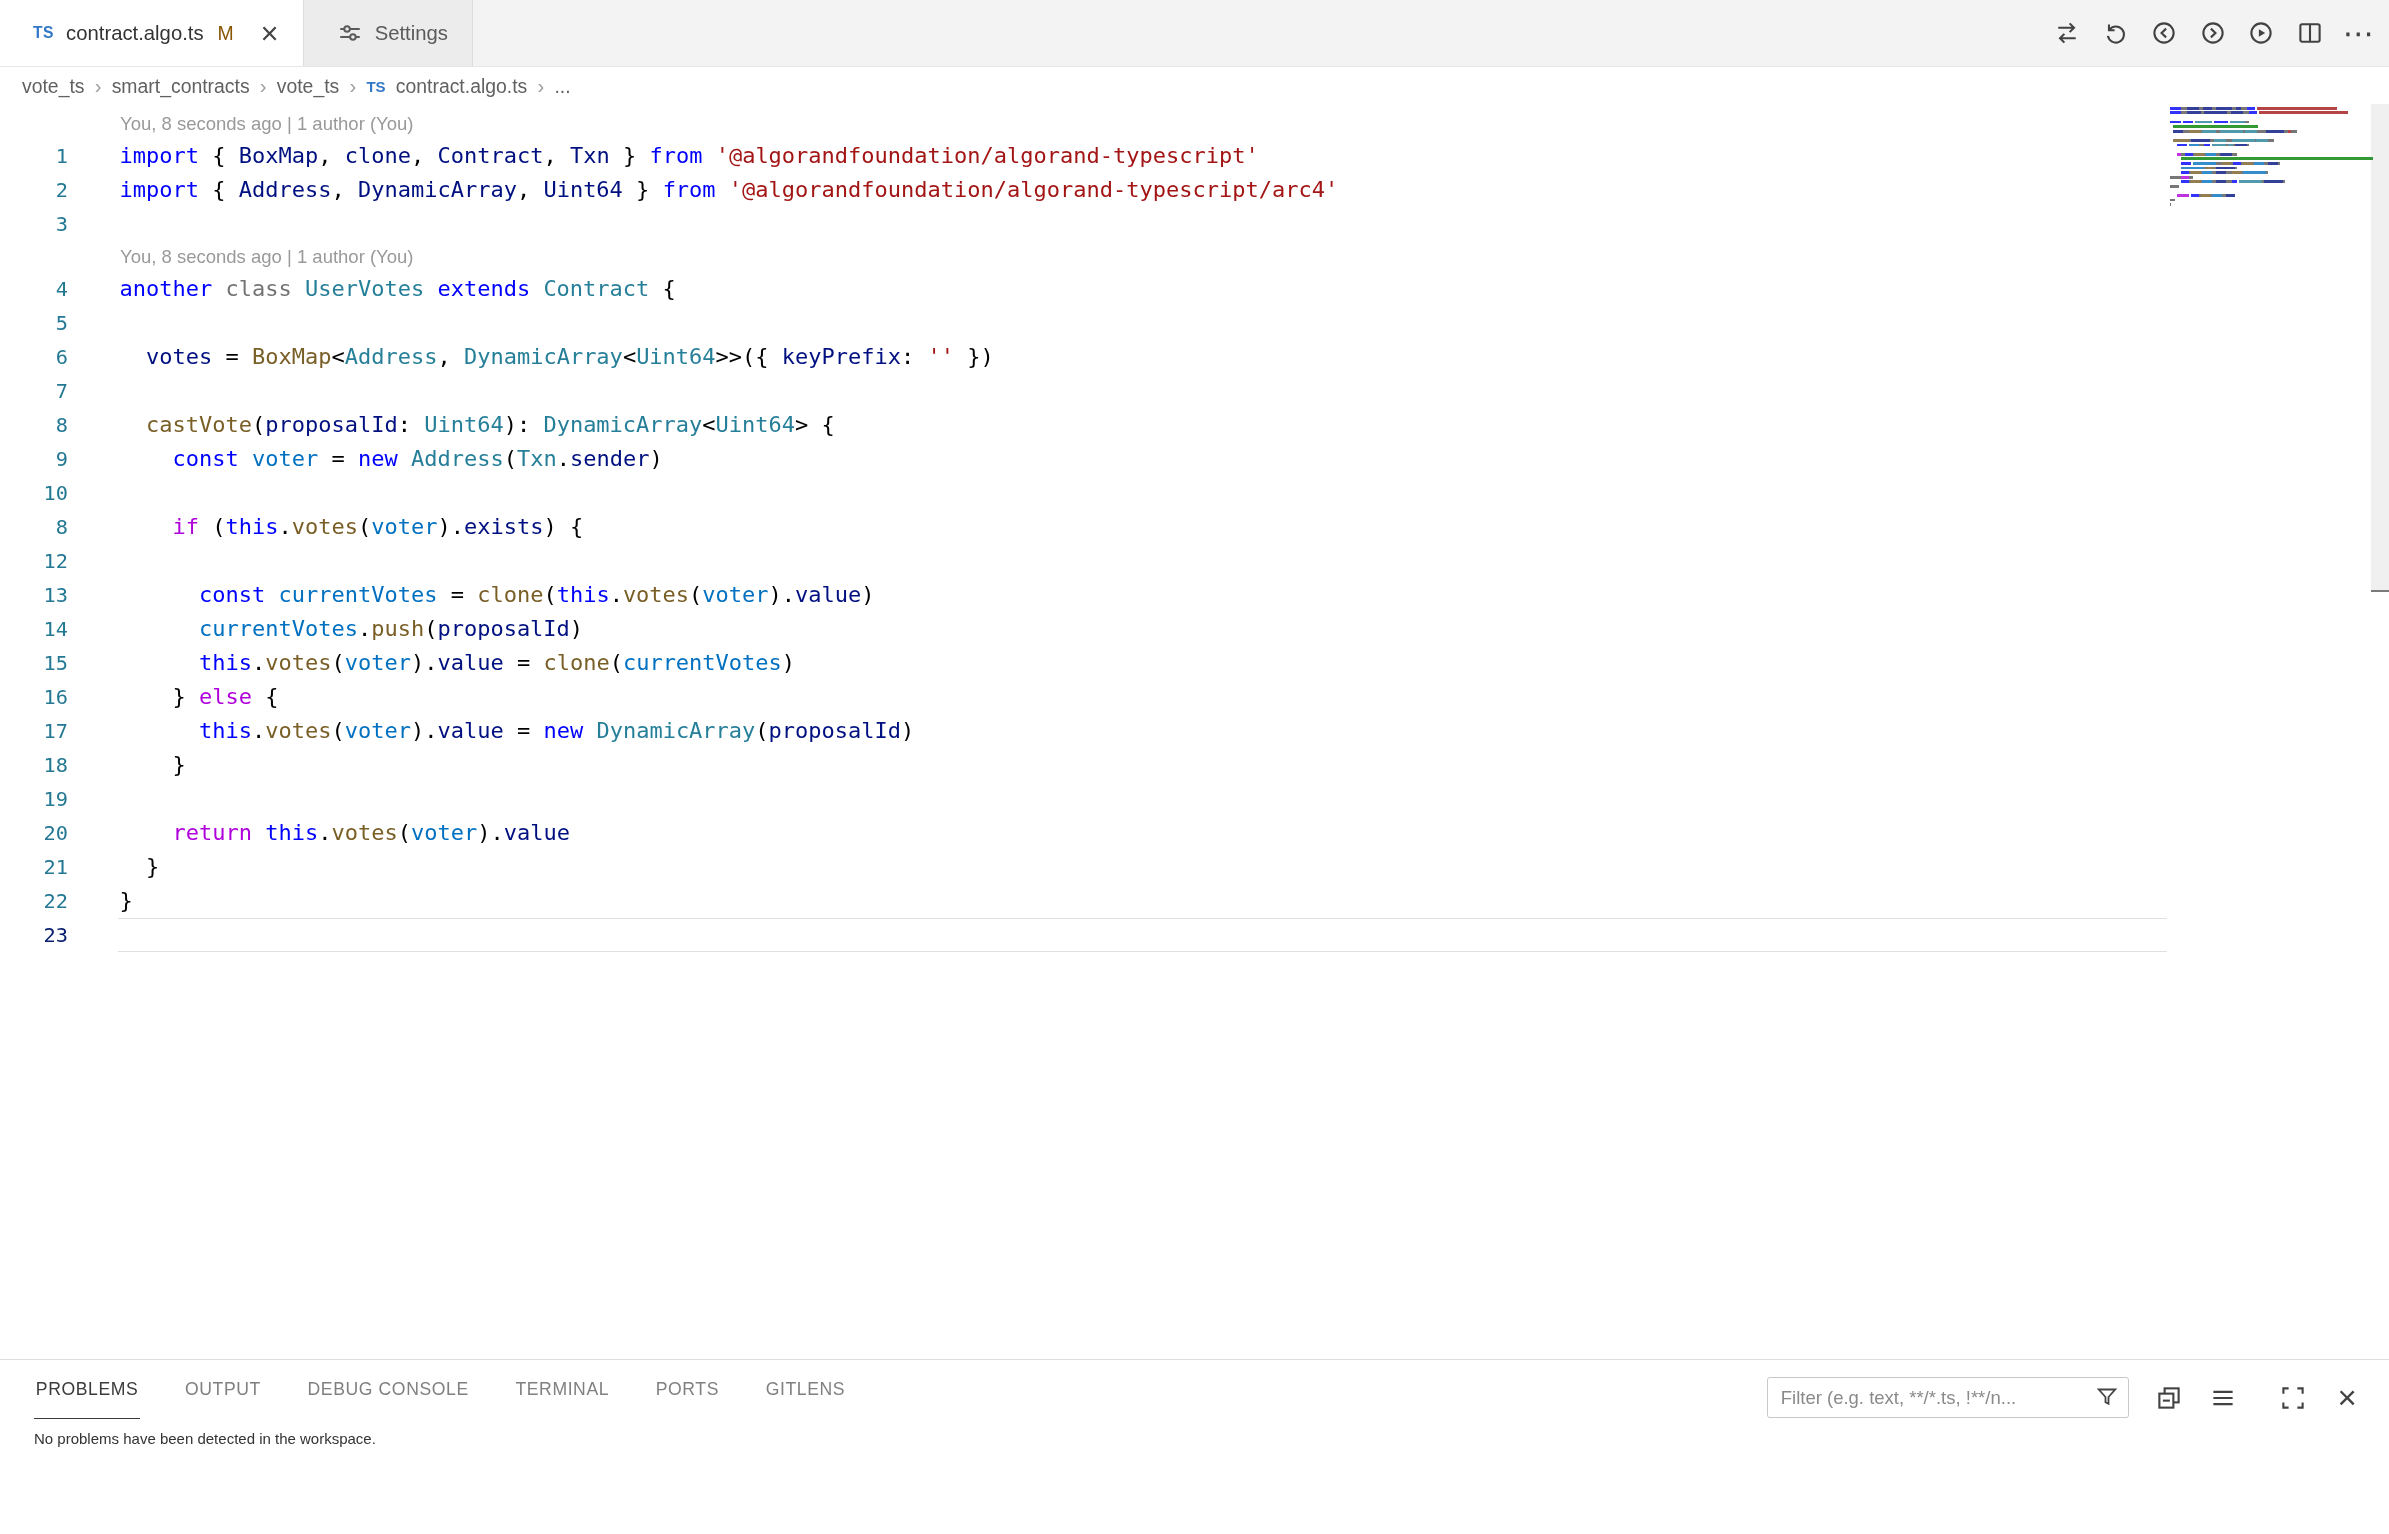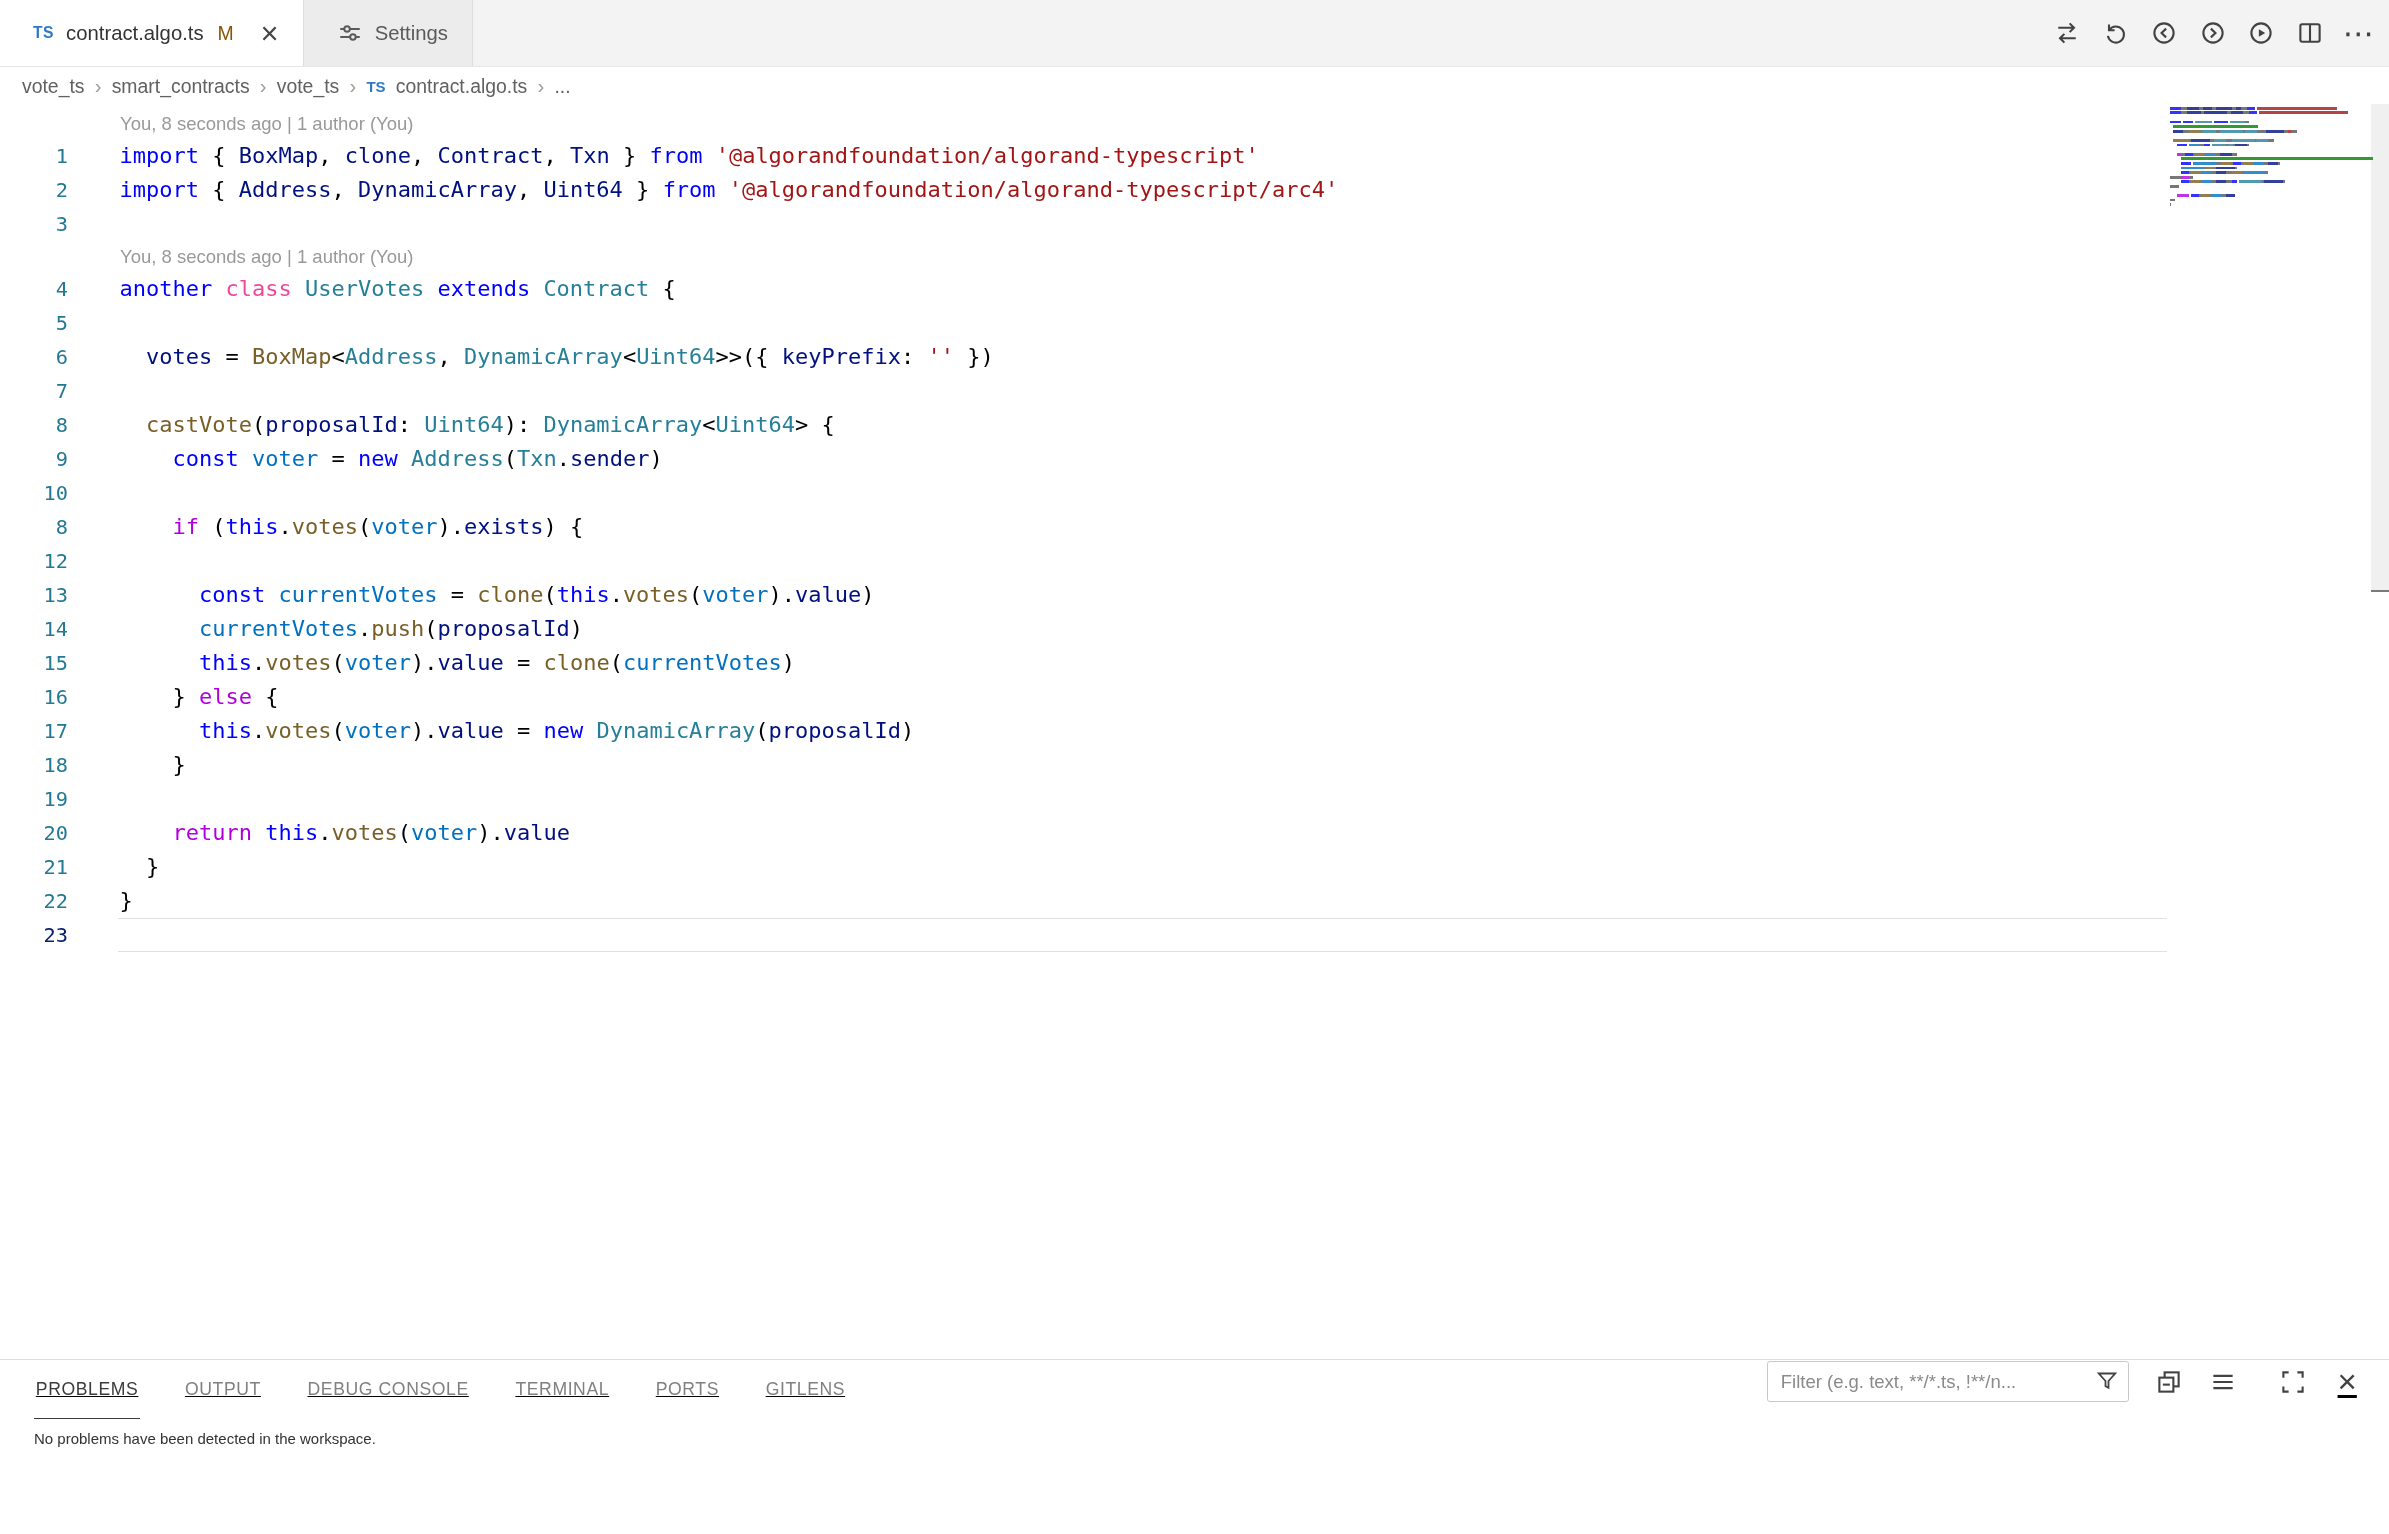--- a/index.html
+++ b/index.html
@@ -39,21 +39,21 @@
   .curbox { position:absolute; left:118px; right:222px; top:0; height:100%; border-top:0.9px solid #e0e0e0; border-bottom:0.9px solid #e0e0e0; pointer-events:none; }
 
   .minimap { position:absolute; top:2.8px; right:6.5px; width:213px; display:flex; flex-direction:column; gap:1.8px; overflow:hidden; cursor:pointer; }
   .mrow { height:2.8px; display:flex; overflow:hidden; max-width:213px; }
   .mtok { height:2.8px; flex:none; opacity:.8; }
 
   .scrollbar-thumb { position:absolute; top:0; right:0; width:18.5px; height:488px; background:rgba(110,110,110,.10); border-bottom:2.8px solid #7a7a7a; cursor:pointer; }
 
   
   .panel { position:absolute; top:1359px; left:0; right:0; bottom:0; background:#fff; border-top:0.9px solid #ddd; }
-  .panel-header { height:59px; display:flex; align-items:flex-start; padding:0 20.3px 0 34px;text-decoration:underline; }
+  .panel-header { height:59px; display:flex; align-items:flex-end; padding:0 20.3px 0 34px; }
   .ptabs { display:flex; gap:43px; height:100%; }
   .ptab { display:flex; align-items:center; font-size:17.6px; letter-spacing:0.6px; color:#808080; border-bottom:1.8px solid transparent; padding:0 1.8px; cursor:pointer; white-space:nowrap; }
   .ptab.active { color:var(--panel-active,#3b3b3b); border-color:var(--panel-active,#3b3b3b); }
   .panel-right { margin-left:auto; display:flex; align-items:center; gap:11px; }
   .filter-wrap { position:relative; margin-right:7.4px;border-radius:16px; }
   .filter-input { width:362px; height:41px; border:0.9px solid #c8c8c8; border-radius:2.8px; font-size:18.5px; padding:0 46px 0 13px; color:#333; background:#fff; font-family:"Liberation Sans",sans-serif; }
   .filter-input::placeholder { color:#8a8a8a; }
   .funnel-btn { position:absolute; right:5.5px; top:4.6px; width:33px; height:31px; display:flex; align-items:center; justify-content:center; color:#424242; background:none; border:none; cursor:pointer; }
   .funnel-btn svg { width:24px; height:24px; }
   .gap-before { margin-left:16.6px; }
@@ -158,21 +158,21 @@
           <span class="ln">3</span>
           <span class="stripe"></span>
           <span class="code"></span>
         </div>
         <div class="row lens">
           <span class="codelens-text">You, 8 seconds ago | 1 author (You)</span>
         </div>
         <div class="row">
           <span class="ln">4</span>
           <span class="stripe"></span>
-          <span class="code"><span style="color: rgb(0, 0, 255);">another</span><span> </span><span style="color: #ec4899;">class</span><span> </span><span style="color: rgb(38, 127, 153);">UserVotes</span><span> </span><span style="color: rgb(0, 0, 255);">extends</span><span> </span><span style="color: rgb(38, 127, 153);">Contract</span><span> {</span></span>
+          <span class="code"><span style="color: rgb(0, 0, 255);">another</span><span> </span><span style="color: #737373;">class</span><span> </span><span style="color: rgb(38, 127, 153);">UserVotes</span><span> </span><span style="color: rgb(0, 0, 255);">extends</span><span> </span><span style="color: rgb(38, 127, 153);">Contract</span><span> {</span></span>
         </div>
         <div class="row">
           <span class="ln">5</span>
           <span class="stripe"></span>
         </div>
         <div class="row">
           <span class="ln">6</span>
           <span class="stripe"></span>
           <span class="code"><span>  </span><span style="color: rgb(0, 16, 128);">votes</span><span> = </span><span style="color: rgb(121, 94, 38);">BoxMap</span><span>&lt;</span><span style="color: rgb(38, 127, 153);">Address</span><span>, </span><span style="color: rgb(38, 127, 153);">DynamicArray</span><span>&lt;</span><span style="color: rgb(38, 127, 153);">Uint64</span><span>&gt;&gt;({ </span><span style="color: rgb(0, 16, 128);">keyPrefix</span><span>: </span><span style="color: rgb(163, 21, 21);">''</span><span> })</span></span>
         </div>

